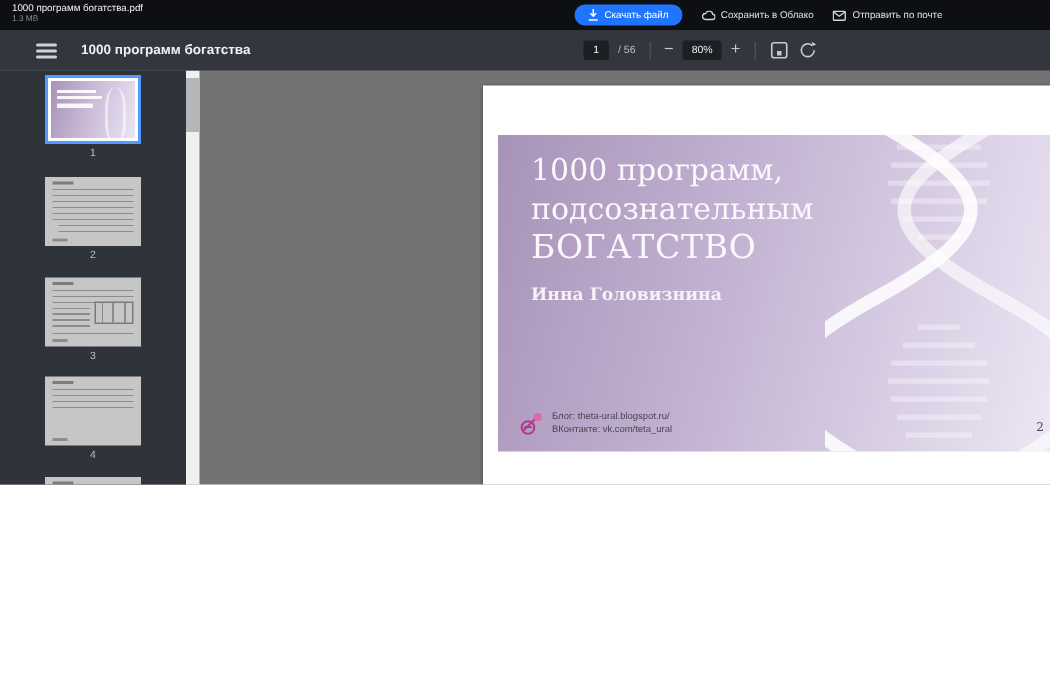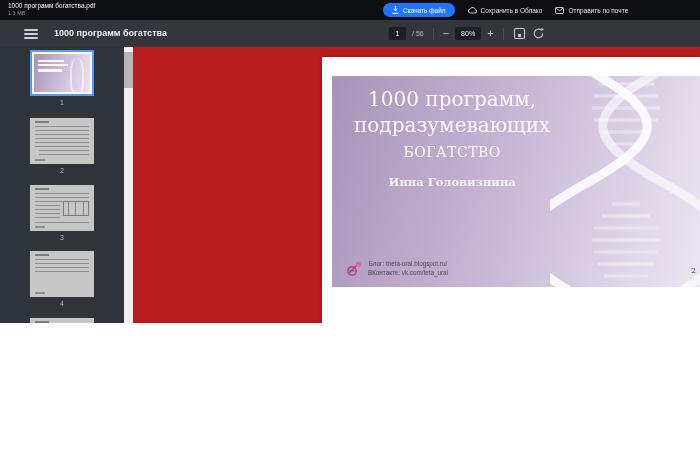--- a/index.html
+++ b/index.html
@@ -1,18 +1,18 @@
 <!DOCTYPE html>
 <html><head>
 <meta charset="utf-8">
 <style>
   * { margin:0; padding:0; box-sizing:border-box; }
   html,body { width:700px; height:453px; }
   body { font-family:"Liberation Sans", sans-serif; }
-  .app { position:relative; width:700px; height:323px; background:#b91c1c; overflow:hidden; }
+  .app { position:relative; width:700px; height:323px; background:#737373; overflow:hidden; }
 
   
   .fileheader { position:absolute; left:0; top:0; width:700px; height:20px; background:#0d0f12; z-index:30; }
   .file-meta { position:absolute; left:8px; top:2px; }
   .file-name { font-size:6.5px; color:#f1f2f4; line-height:8px; }
   .file-size { font-size:5.5px; color:#878c94; line-height:7px; }
   .header-actions { position:absolute; left:383px; top:2px; height:16px; display:flex; align-items:center; gap:13px; }
   .btn-download { display:flex; align-items:center; gap:4px; height:14px; padding:0 9px; background:#1f75ff; border-radius:8px; color:#fff; font-size:6.5px; cursor:pointer; }
   .btn-plain { display:flex; align-items:center; gap:4px; height:14px; color:#dde0e4; font-size:6.5px; cursor:pointer; }
   .btn-plain svg, .btn-download svg { display:block; }
@@ -53,25 +53,25 @@
 
   
   .sb-track { position:absolute; left:124px; top:47px; width:9px; height:406px; background:#eef0f1; }
   .sb-thumb { position:absolute; left:0; top:5px; width:9px; height:36px; background:#b4b6b9; cursor:pointer; }
 
   
   .page { position:absolute; left:322px; width:378px; background:#ffffff; box-shadow:0 0 3px rgba(0,0,0,0.35); }
   .page1 { top:57px; height:268px; }
   .page2 { top:333px; height:120px; }
 
-  .cover { position:absolute; left:10px; top:19px; width:368px; height:211px; background:linear-gradient(105deg,#a893b8 0%,#c2b1d1 40%,#ece6f4 100%); overflow:hidden;text-align:center; }
+  .cover { position:absolute; left:10px; top:33px; width:368px; height:211px; background:linear-gradient(105deg,#a893b8 0%,#c2b1d1 40%,#ece6f4 100%); overflow:hidden; }
   .cover-dna { position:absolute; right:0; top:0; }
   .cover-title { position:absolute; left:22px; top:10px; font-family:"DejaVu Serif", serif; color:#faf8fc; }
   .ct-line { font-size:20px; line-height:26px; }
-  .ct-line3 { font-size:14px; line-height:28px; letter-spacing:0.5px; }
+  .ct-line3 { font-size:22px; line-height:28px; letter-spacing:0.5px; }
   .cover-author { margin-top:9px; font-family:"DejaVu Serif", serif; font-size:11.5px; font-weight:bold; color:#f5f1f8; }
   .cover-brand { position:absolute; left:14px; bottom:10px; display:flex; align-items:center; gap:5px; }
   .brand-text { font-size:6.3px; line-height:9px; color:#4b4554; }
   .cover-corner { position:absolute; right:4px; bottom:12px; font-family:"DejaVu Serif", serif; font-size:8px; color:#4b4554; }
 
   .p2-inner { padding:15px 24px 0 30px; font-family:"Liberation Serif", serif; color:#1e1e1e; }
   .p2-author { font-size:6.8px; font-weight:bold; }
   .p2-para { margin-top:11px; font-size:6.2px; line-height:1.6; text-align:justify; text-indent:17px; }
   .p2-para2 { font-size:6.2px; line-height:1.6; text-indent:17px; }
   .p2-list-title { margin-top:8px; font-size:6.2px; font-weight:bold; }
@@ -225,21 +225,21 @@
             <line x1="42" y1="164" x2="110" y2="164"></line>
           <line x1="44" y1="176" x2="108" y2="176"></line>
             <line x1="48" y1="188" x2="104" y2="188"></line>
           <line x1="54" y1="200" x2="98" y2="200"></line>
         </g>
         <path d="M35,-8 C118,38 118,62 35,108 C-48,154 -48,178 35,224" stroke="rgba(255,255,255,0.85)" stroke-width="9" fill="none"></path>
         <path d="M115,-8 C32,38 32,62 115,108 C198,154 198,178 115,224" stroke="rgba(255,255,255,0.6)" stroke-width="9" fill="none"></path>
       </svg>
       <div class="cover-title">
         <div class="ct-line">1000 программ,</div>
-        <div class="ct-line">подразумевающих</div>
+        <div class="ct-line">подсознательным</div>
         <div class="ct-line ct-line3">БОГАТСТВО</div>
         <div class="cover-author">Инна Головизнина</div>
       </div>
       <div class="cover-brand">
         <svg width="17" height="17" viewBox="0 0 17 17">
           <circle cx="6" cy="11" r="4.2" fill="none" stroke="#b73a8c" stroke-width="1.4"></circle>
           <path d="M3 13 L13 3" stroke="#b73a8c" stroke-width="1.6"></path>
           <circle cx="12.5" cy="4" r="2.6" fill="#d86ab0"></circle>
           <path d="M3.4 10.8h5.2" stroke="#7a4a9e" stroke-width="1.2"></path>
         </svg>

